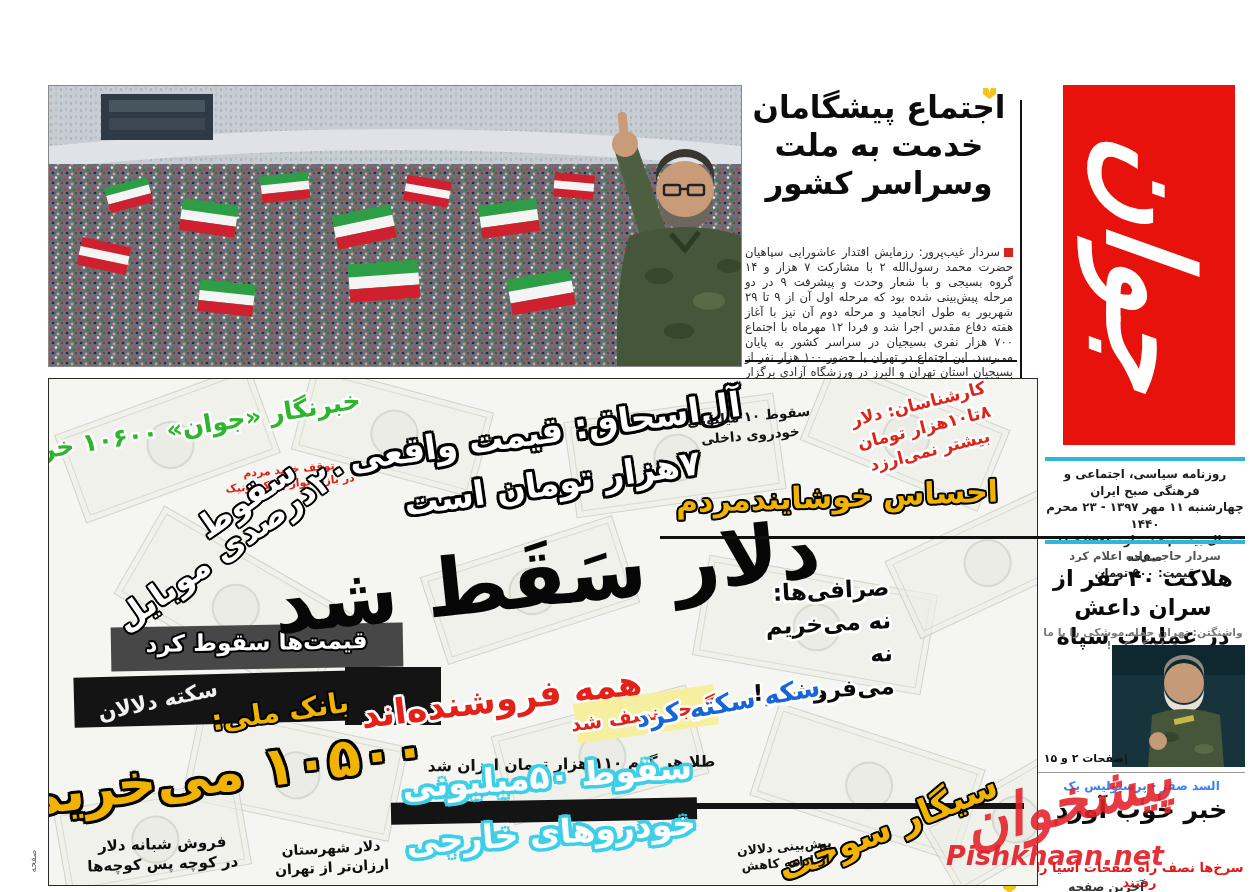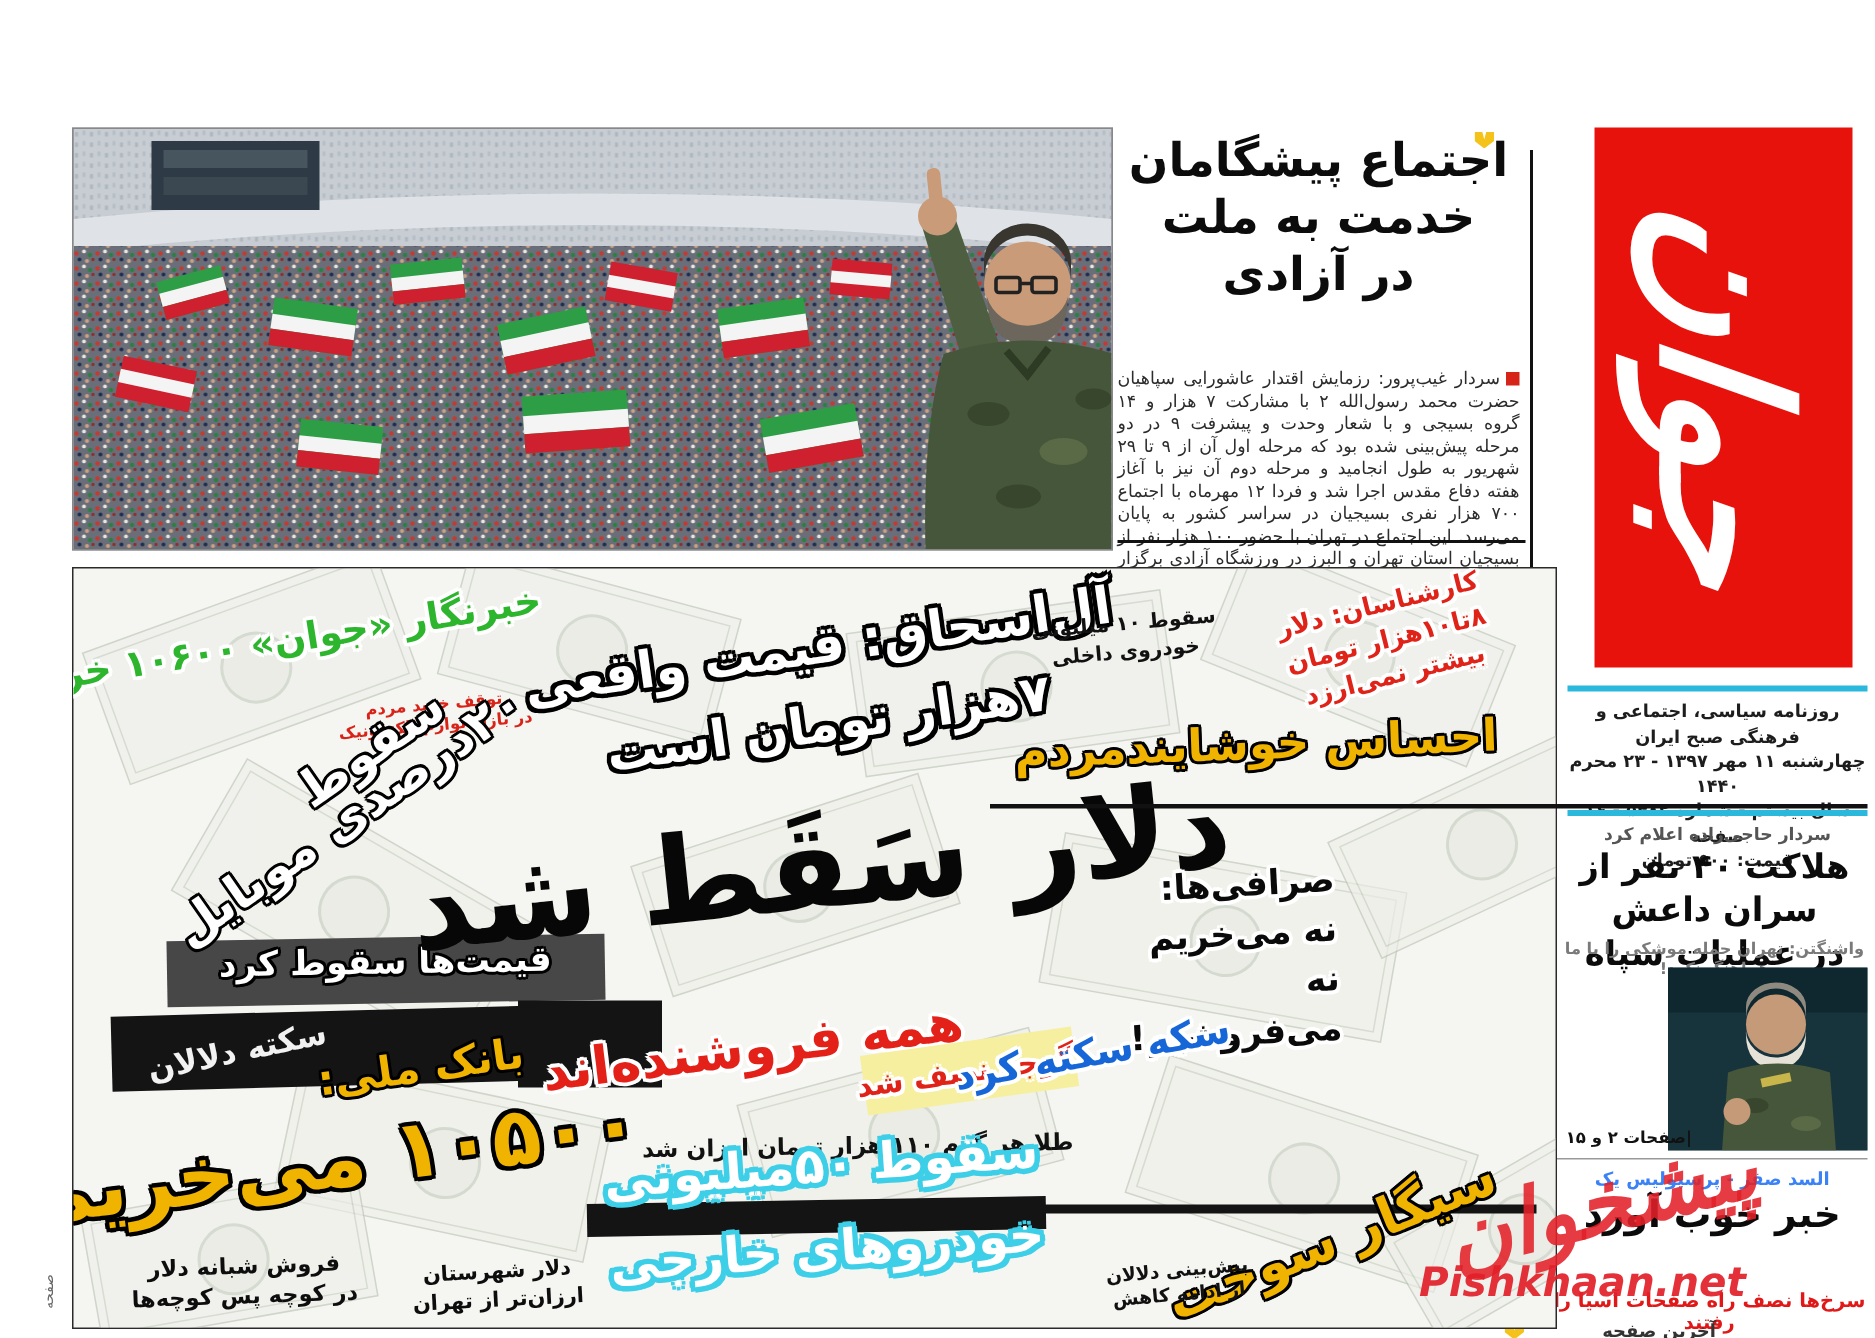--- a/index.html
+++ b/index.html
@@ -139,21 +139,21 @@
         <ellipse cx="630" cy="245" rx="15" ry="8" fill="#37462c"></ellipse>
           <ellipse cx="680" cy="180" rx="12" ry="7" fill="#37462c"></ellipse>
         <path d="M622,148 l14,16 14,-18" fill="none" stroke="#2d3a24" stroke-width="5"></path>
       </g>
     </svg>
   </div>
 
   <div class="abs rtl ctr b lead-h" style="left:745px;top:88px;width:268px;">
     <div>اجتماع پیشگامان</div>
     <div>خدمت به ملت</div>
-    <div>در آزادی</div>
+    <div>وسراسر کشور</div>
   </div>
   <div class="abs rtl body-txt" style="left:745px;top:245px;width:268px;">
     <span class="sq"></span><span>سردار غیب‌پرور: رزمایش اقتدار عاشورایی سپاهیان حضرت محمد رسول‌الله ۲ با مشارکت ۷ هزار و ۱۴ گروه بسیجی و با شعار وحدت و پیشرفت ۹ در دو مرحله پیش‌بینی شده بود که مرحله اول آن از ۹ تا ۲۹ شهریور به طول انجامید و مرحله دوم آن نیز با آغاز هفته دفاع مقدس اجرا شد و فردا ۱۲ مهرماه با اجتماع ۷۰۰ هزار نفری بسیجیان در سراسر کشور به پایان می‌رسد. این اجتماع در تهران با حضور ۱۰۰ هزار نفر از بسیجیان استان تهران و البرز در ورزشگاه آزادی برگزار خواهد شد | صفحه ۲</span>
   </div>
   <div class="abs hline" style="left:745px;top:360px;width:272px;height:1.6px;"></div>
 
   <div class="abs ymark" style="left:983px;top:88px;"></div>
   <div class="abs hline" style="left:1020px;top:100px;width:1.6px;height:356px;"></div>
 
   <div class="abs" style="left:1063px;top:85px;width:172px;height:360px;background:#e8120d;">

